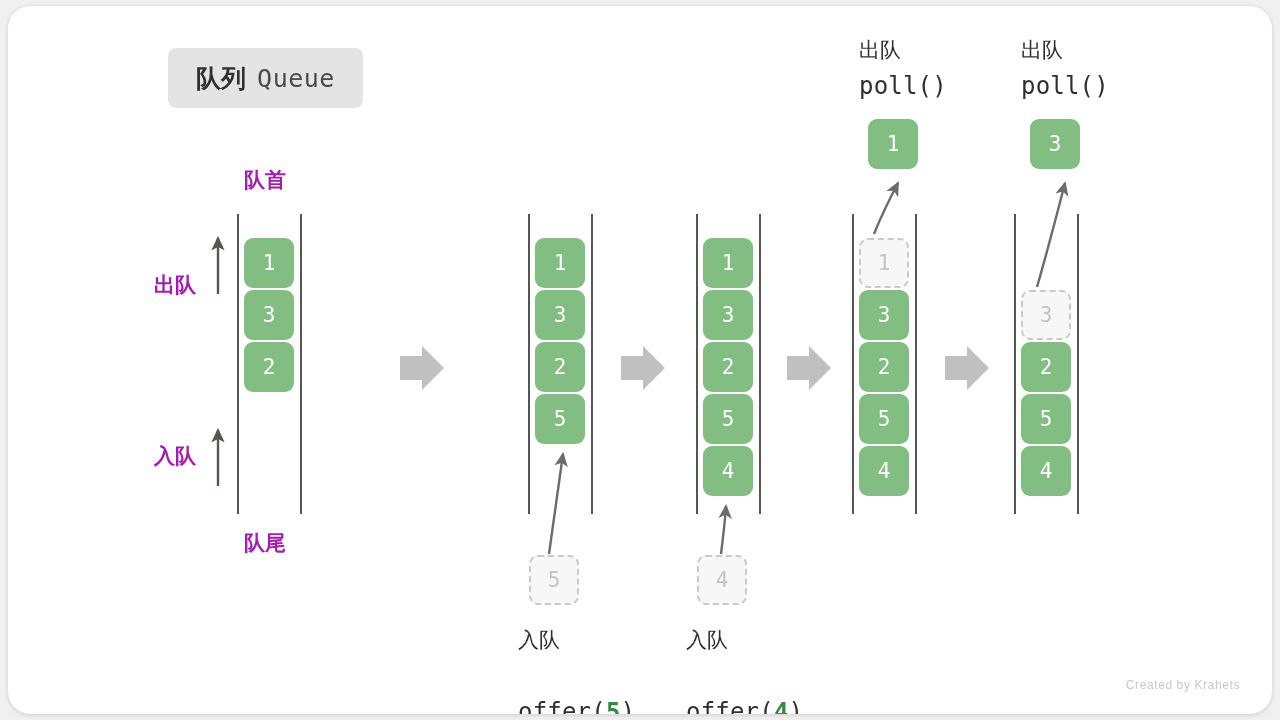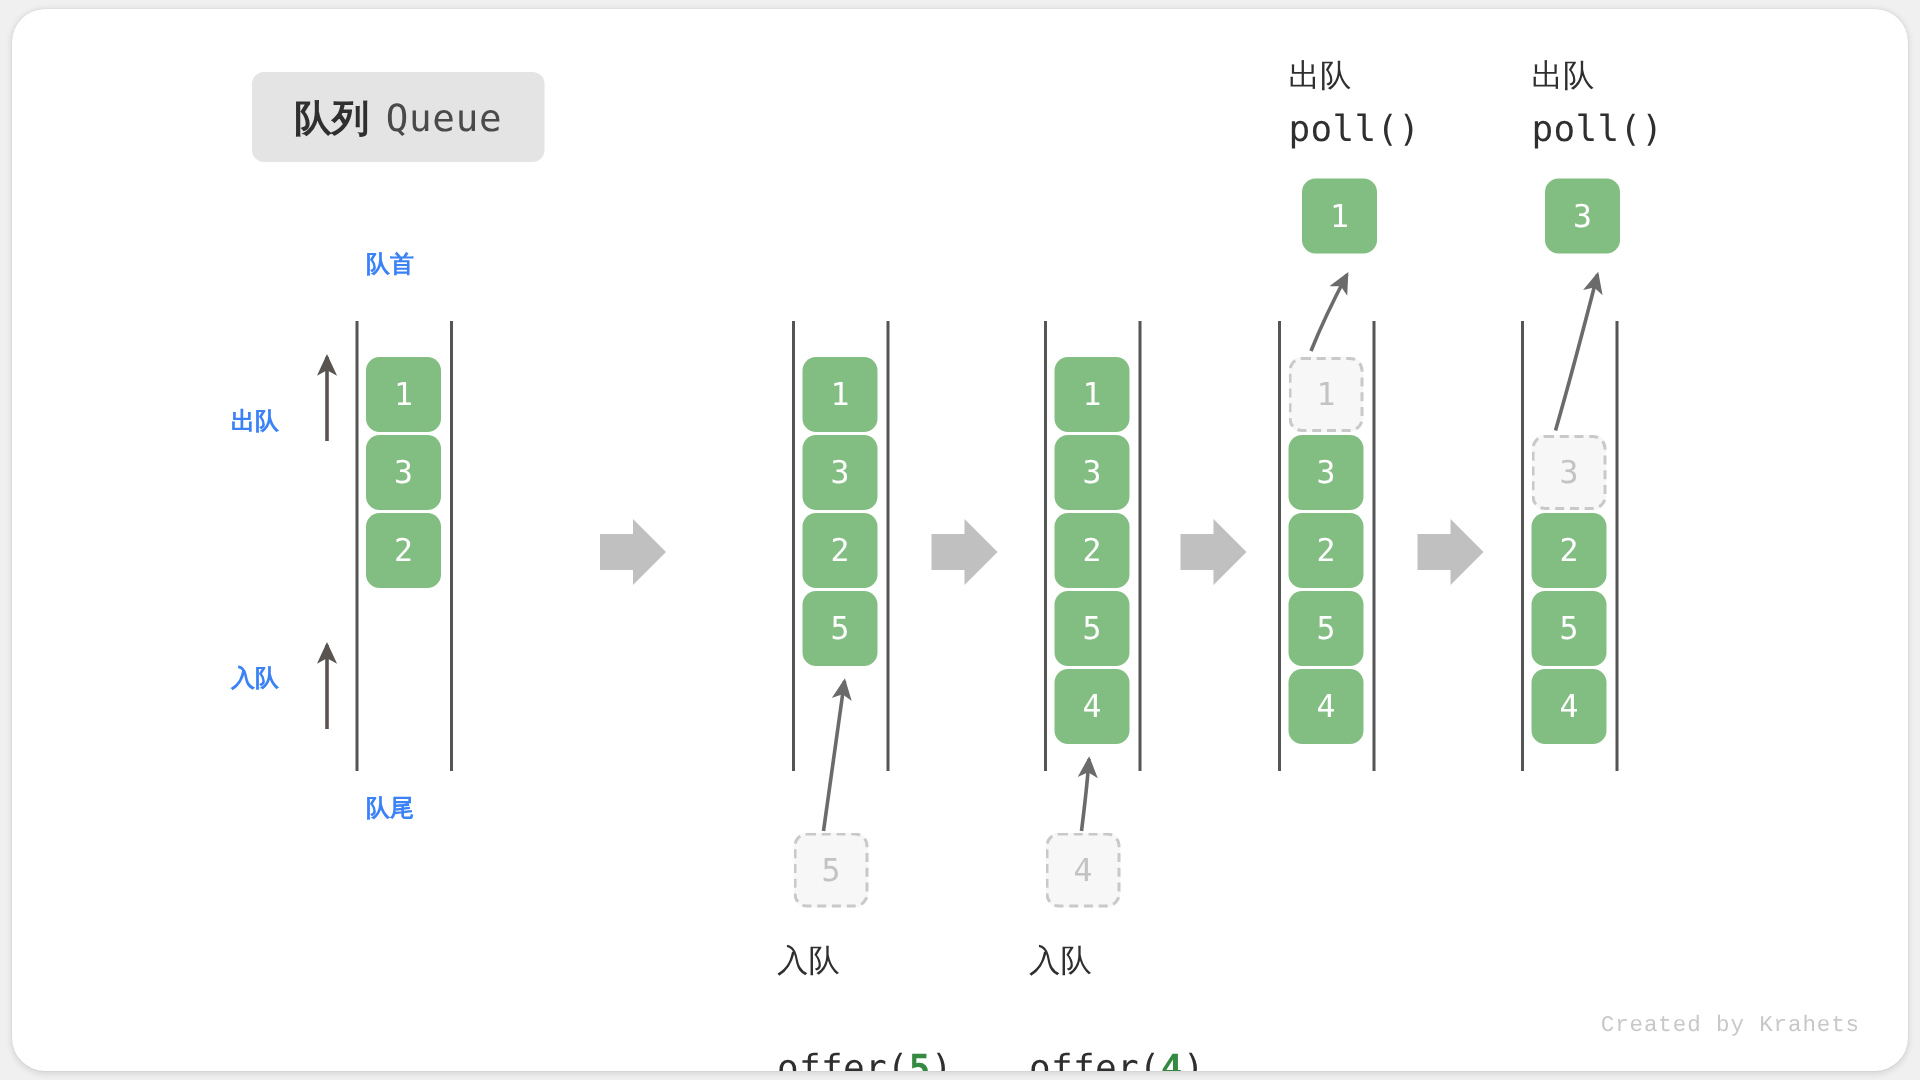--- a/index.html
+++ b/index.html
@@ -35,21 +35,21 @@
     font-size: 25px; font-weight: bold; color: #2f2f2f;
     font-family: "Liberation Sans", "DejaVu Sans", sans-serif;
   }
   .title-en {
     font-size: 25px; color: #4a4a4a; letter-spacing: 0.5px;
     font-family: "DejaVu Sans Mono", "Liberation Mono", monospace;
   }
 
   
   .lbl { position: absolute; white-space: nowrap; }
-  .lbl-cn-bold { font-size: 16px; font-weight: bold; color: #3b82f6;
+  .lbl-cn-bold { font-size: 21px; font-weight: bold; color: #a21caf;
                  font-family: "Liberation Sans", "DejaVu Sans", sans-serif; }
   .lbl-cn { font-size: 21px; color: #2f2f2f;
             font-family: "Liberation Sans", "DejaVu Sans", sans-serif; }
   .lbl-mono { font-size: 24px; color: #2f2f2f; letter-spacing: 0.2px;
               font-family: "DejaVu Sans Mono", "Liberation Mono", monospace; }
   .arg { color: #358a42; font-weight: bold; }
 
   
   .col { position: absolute; top: 0; }
   .rail {
@@ -82,23 +82,23 @@
 
   svg.overlay {
     position: absolute; left: 0; top: 0;
     width: 1264px; height: 708px;
     pointer-events: none;
   }
 
   .credit {
     position: absolute;
     right: 32px; bottom: 22px;
-    font-size: 15px; color: #c8c8c8;
+    font-size: 12px; color: #c8c8c8;
     letter-spacing: 0.6px;
-    font-family: Liberation Mono, monospace;
+    font-family: Liberation Sans, sans-serif;
   }
 </style>
 </head>
 <body>
 
 <div id="card">
   <div id="stage">
 
     <div class="title-badge">
       <span class="title-cn">队列</span>

